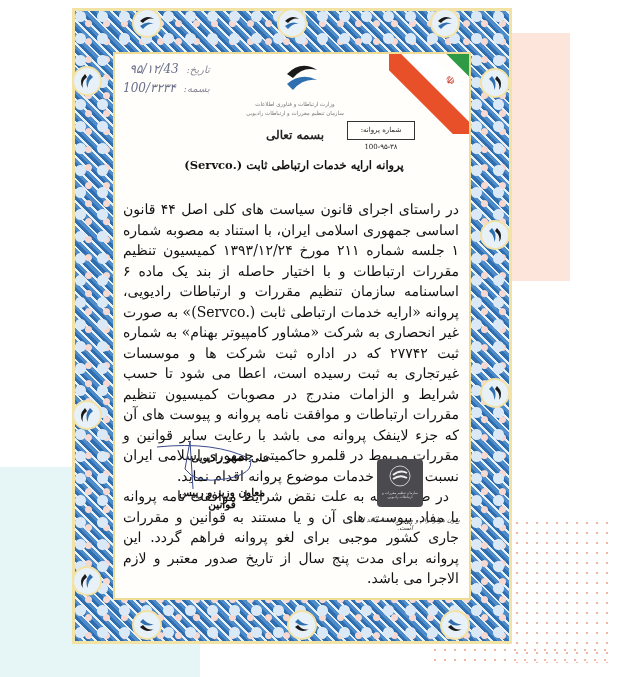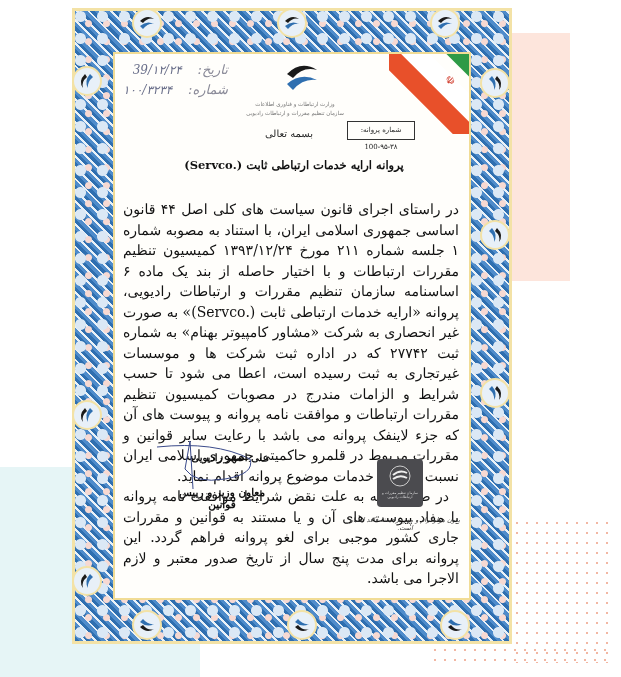--- a/index.html
+++ b/index.html
@@ -32,25 +32,25 @@
              background:#fffefb; border:2px solid #f1dc95; box-sizing:border-box; }
 
     .flag { position:absolute; right:0; top:0; width:80px; height:80px; overflow:hidden; }
     .flag .band-green { position:absolute; right:-22px; top:-12px; width:60px; height:22px; background:#2e9a46; transform:rotate(45deg); transform-origin:center; }
     .flag .band-white { position:absolute; right:-18px; top:12px; width:100px; height:22px; background:#ffffff; transform:rotate(45deg); }
     .flag .band-red { position:absolute; right:-18px; top:30px; width:120px; height:20px; background:#e8502a; transform:rotate(45deg); }
     .flag .emblem { position:absolute; right:14px; top:20px; color:#d03a2a; font-size:11px; transform:rotate(45deg); }
 
     .rtl { direction:rtl; unicode-bidi:embed; }
     .handwritten { position:absolute; left:8px; top:6px; color:#6a6f8a; font-size:12px; line-height:19px; font-style:italic; }
-    .handwritten .lbl { color:#8a8a98; font-size:13px; margin-left:12px; }
+    .handwritten .lbl { color:#8a8a98; font-size:10px; margin-left:4px; }
 
     .logo { position:absolute; left:168px; top:8px; width:38px; height:34px; }
     .ministry { position:absolute; left:120px; top:46px; width:120px; text-align:center; font-size:5.5px; color:#777; line-height:9px; }
-    .basmala { position:absolute; left:150px; top:74px; width:60px; text-align:left; font-size:10px; font-weight:normal; color:#222; }
+    .basmala { position:absolute; left:150px; top:74px; width:60px; text-align:center; font-size:12px; font-weight:bold; color:#222; }
     .license-no { position:absolute; left:232px; top:67px; width:68px; height:19px; border:1px solid #333; box-sizing:border-box;
                   font-size:7px; line-height:17px; text-align:center; color:#222; }
 
     .title { position:absolute; left:20px; top:104px; width:318px; text-align:center; font-size:11.5px; font-weight:bold; color:#111; }
     .body-text { position:absolute; left:8px; top:145px; width:336px; font-size:14px; line-height:20.5px; color:#111; text-align:justify; text-align-last:right; }
     .body-text p { margin:0; }
     .body-text p + p { text-indent:10px; }
 
     .signature { position:absolute; left:40px; top:385px; width:110px; height:60px; }
     .sign-name { position:absolute; left:70px; top:398px; width:90px; text-align:center; font-size:10px; font-weight:bold; color:#111; }
@@ -152,25 +152,25 @@
   <div class="flag">
     <div class="band-green"></div>
     <div class="band-white"></div>
     <div class="band-red"></div>
     <div class="emblem">☫</div>
   </div>
 
   <div class="handwritten rtl">
     <div>
       <span class="lbl">تاریخ:</span>
-      <span>39/۱۲/۲۴</span>
+      <span>۹۵/۱۲/43</span>
     </div>
     <div>
-      <span class="lbl">شماره:</span>
-      <span>۱۰۰/۳۲۳۴</span>
+      <span class="lbl">بسمه:</span>
+      <span>100/۳۲۳۴</span>
     </div>
   </div>
 
   <svg class="logo" viewBox="0 0 38 34">
     <path d="M4 12 Q18 -2 34 8 Q20 4 10 16Z" fill="#1a1a1a"></path>
     <path d="M4 22 Q18 10 34 18 Q20 16 10 28Z" fill="#2f6fb0"></path>
   </svg>
   <div class="ministry rtl">
     <div>وزارت ارتباطات و فناوری اطلاعات</div>
     <div>سازمان تنظیم مقررات و ارتباطات رادیویی</div>

